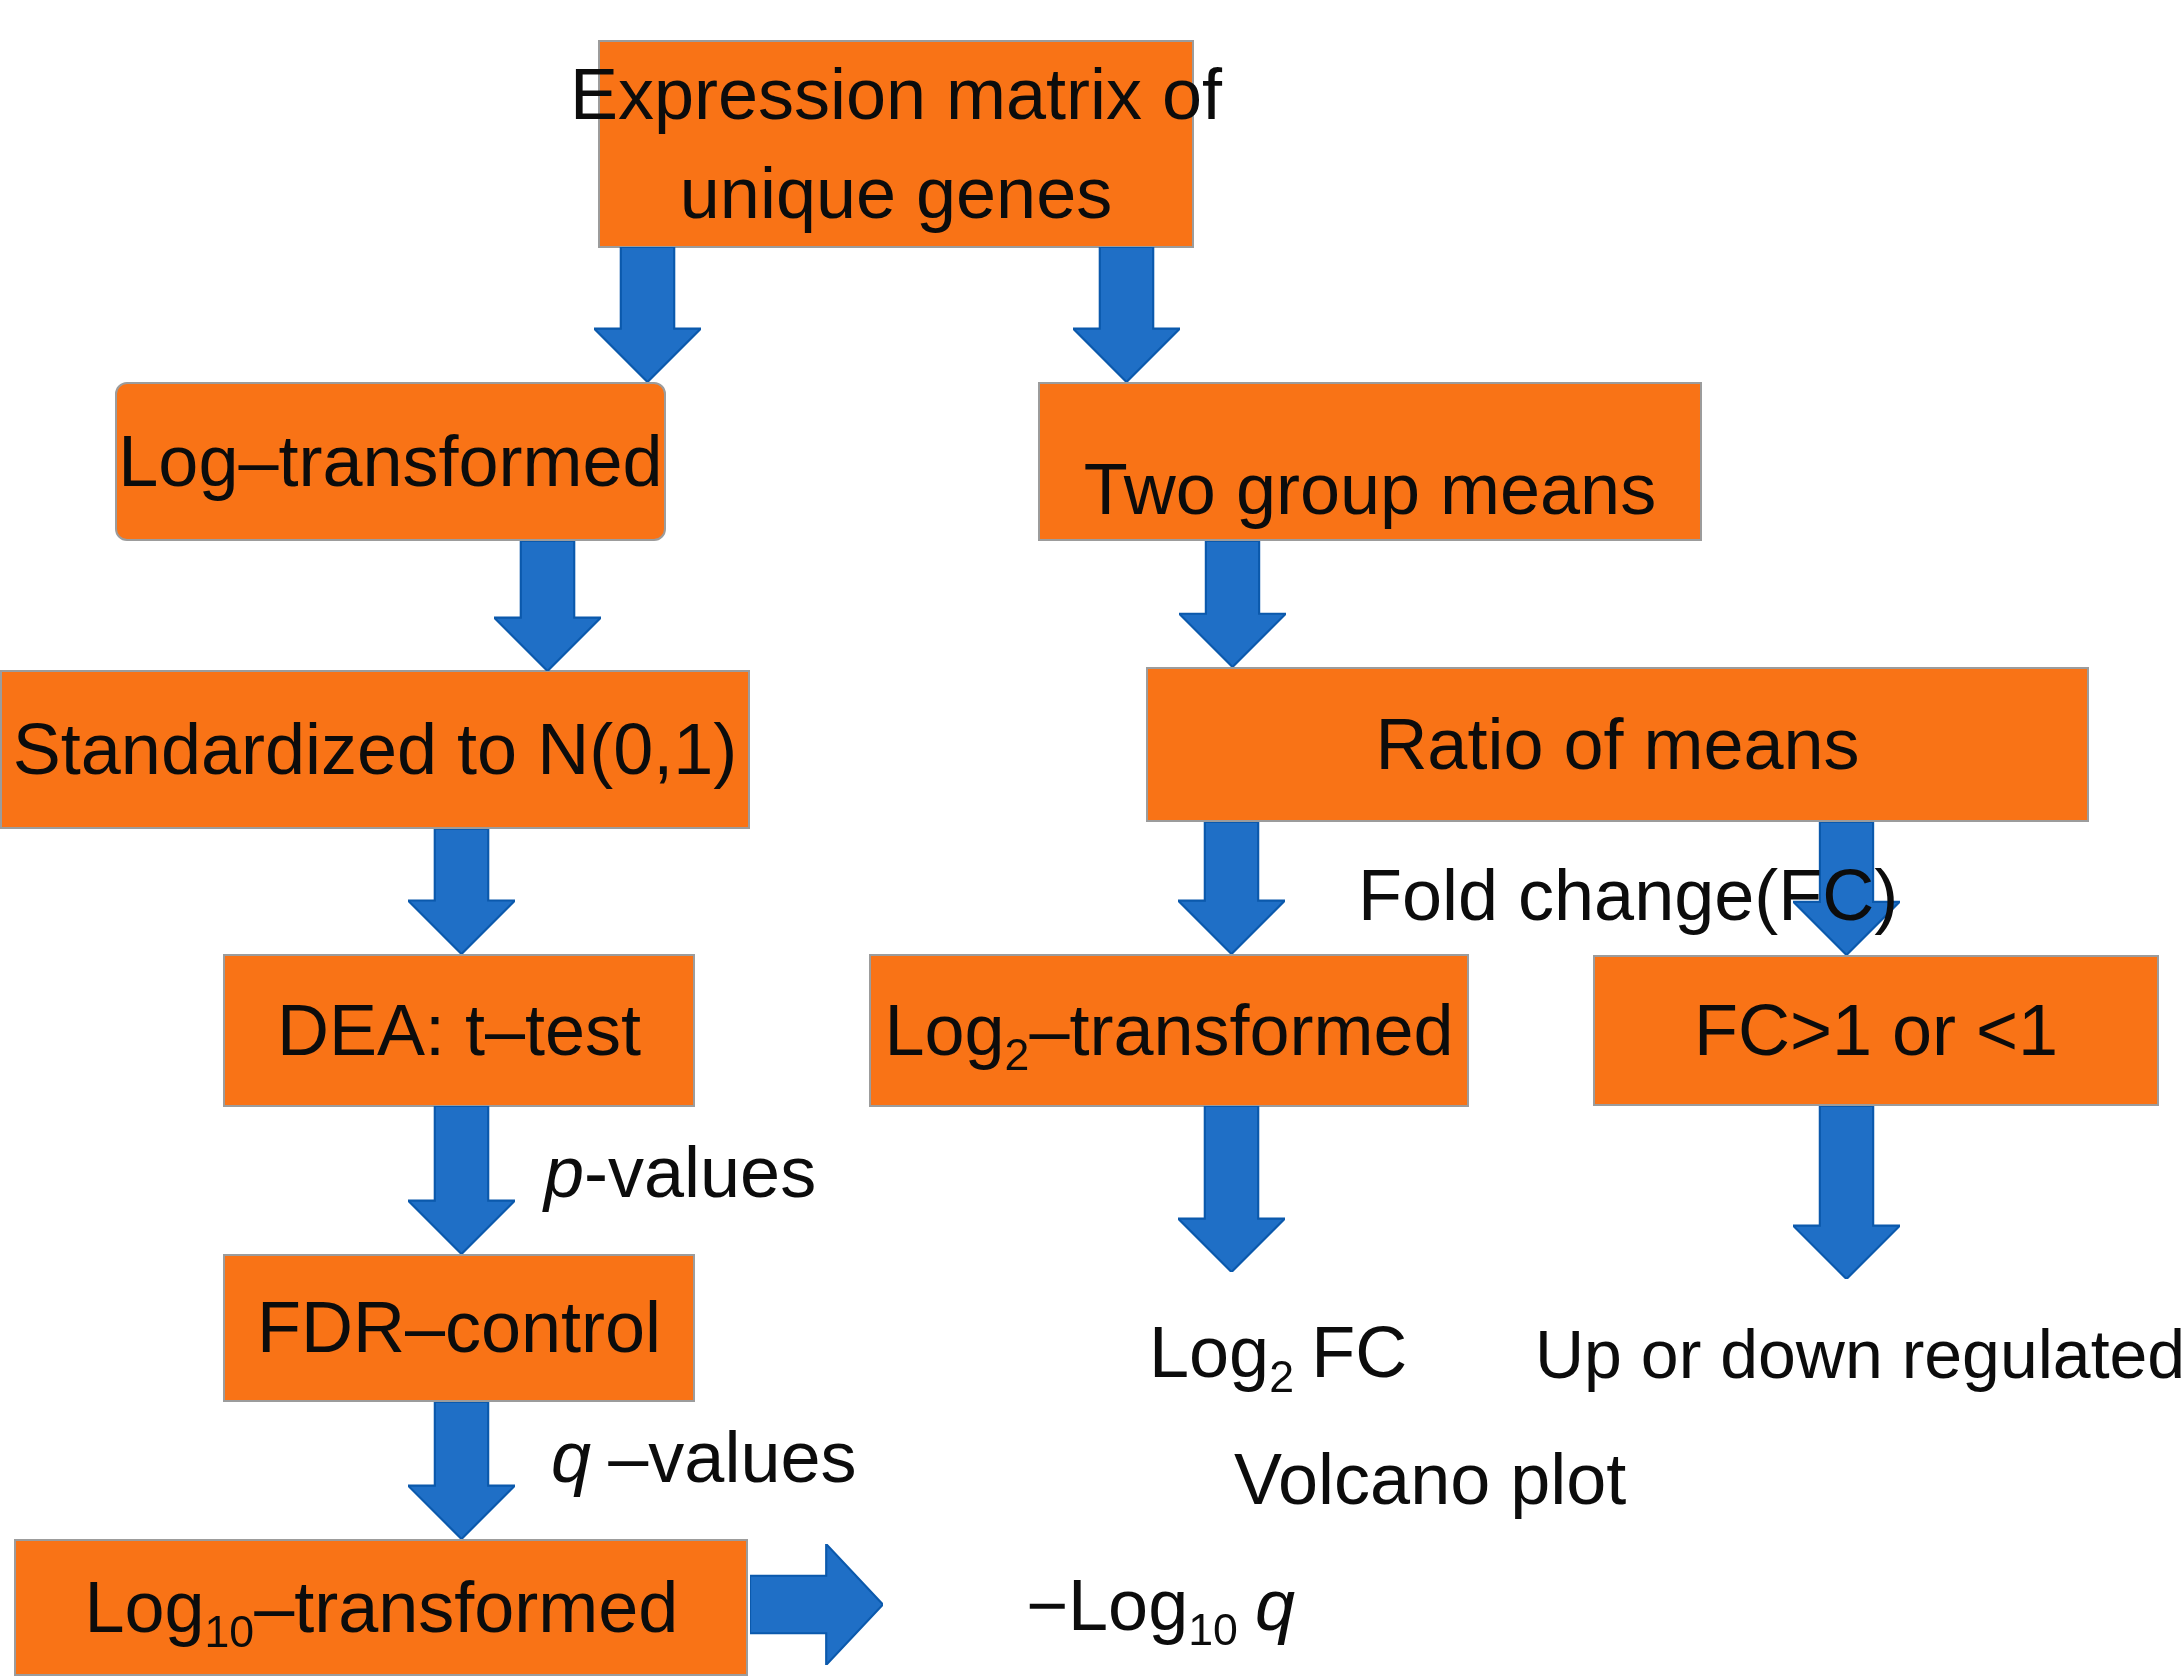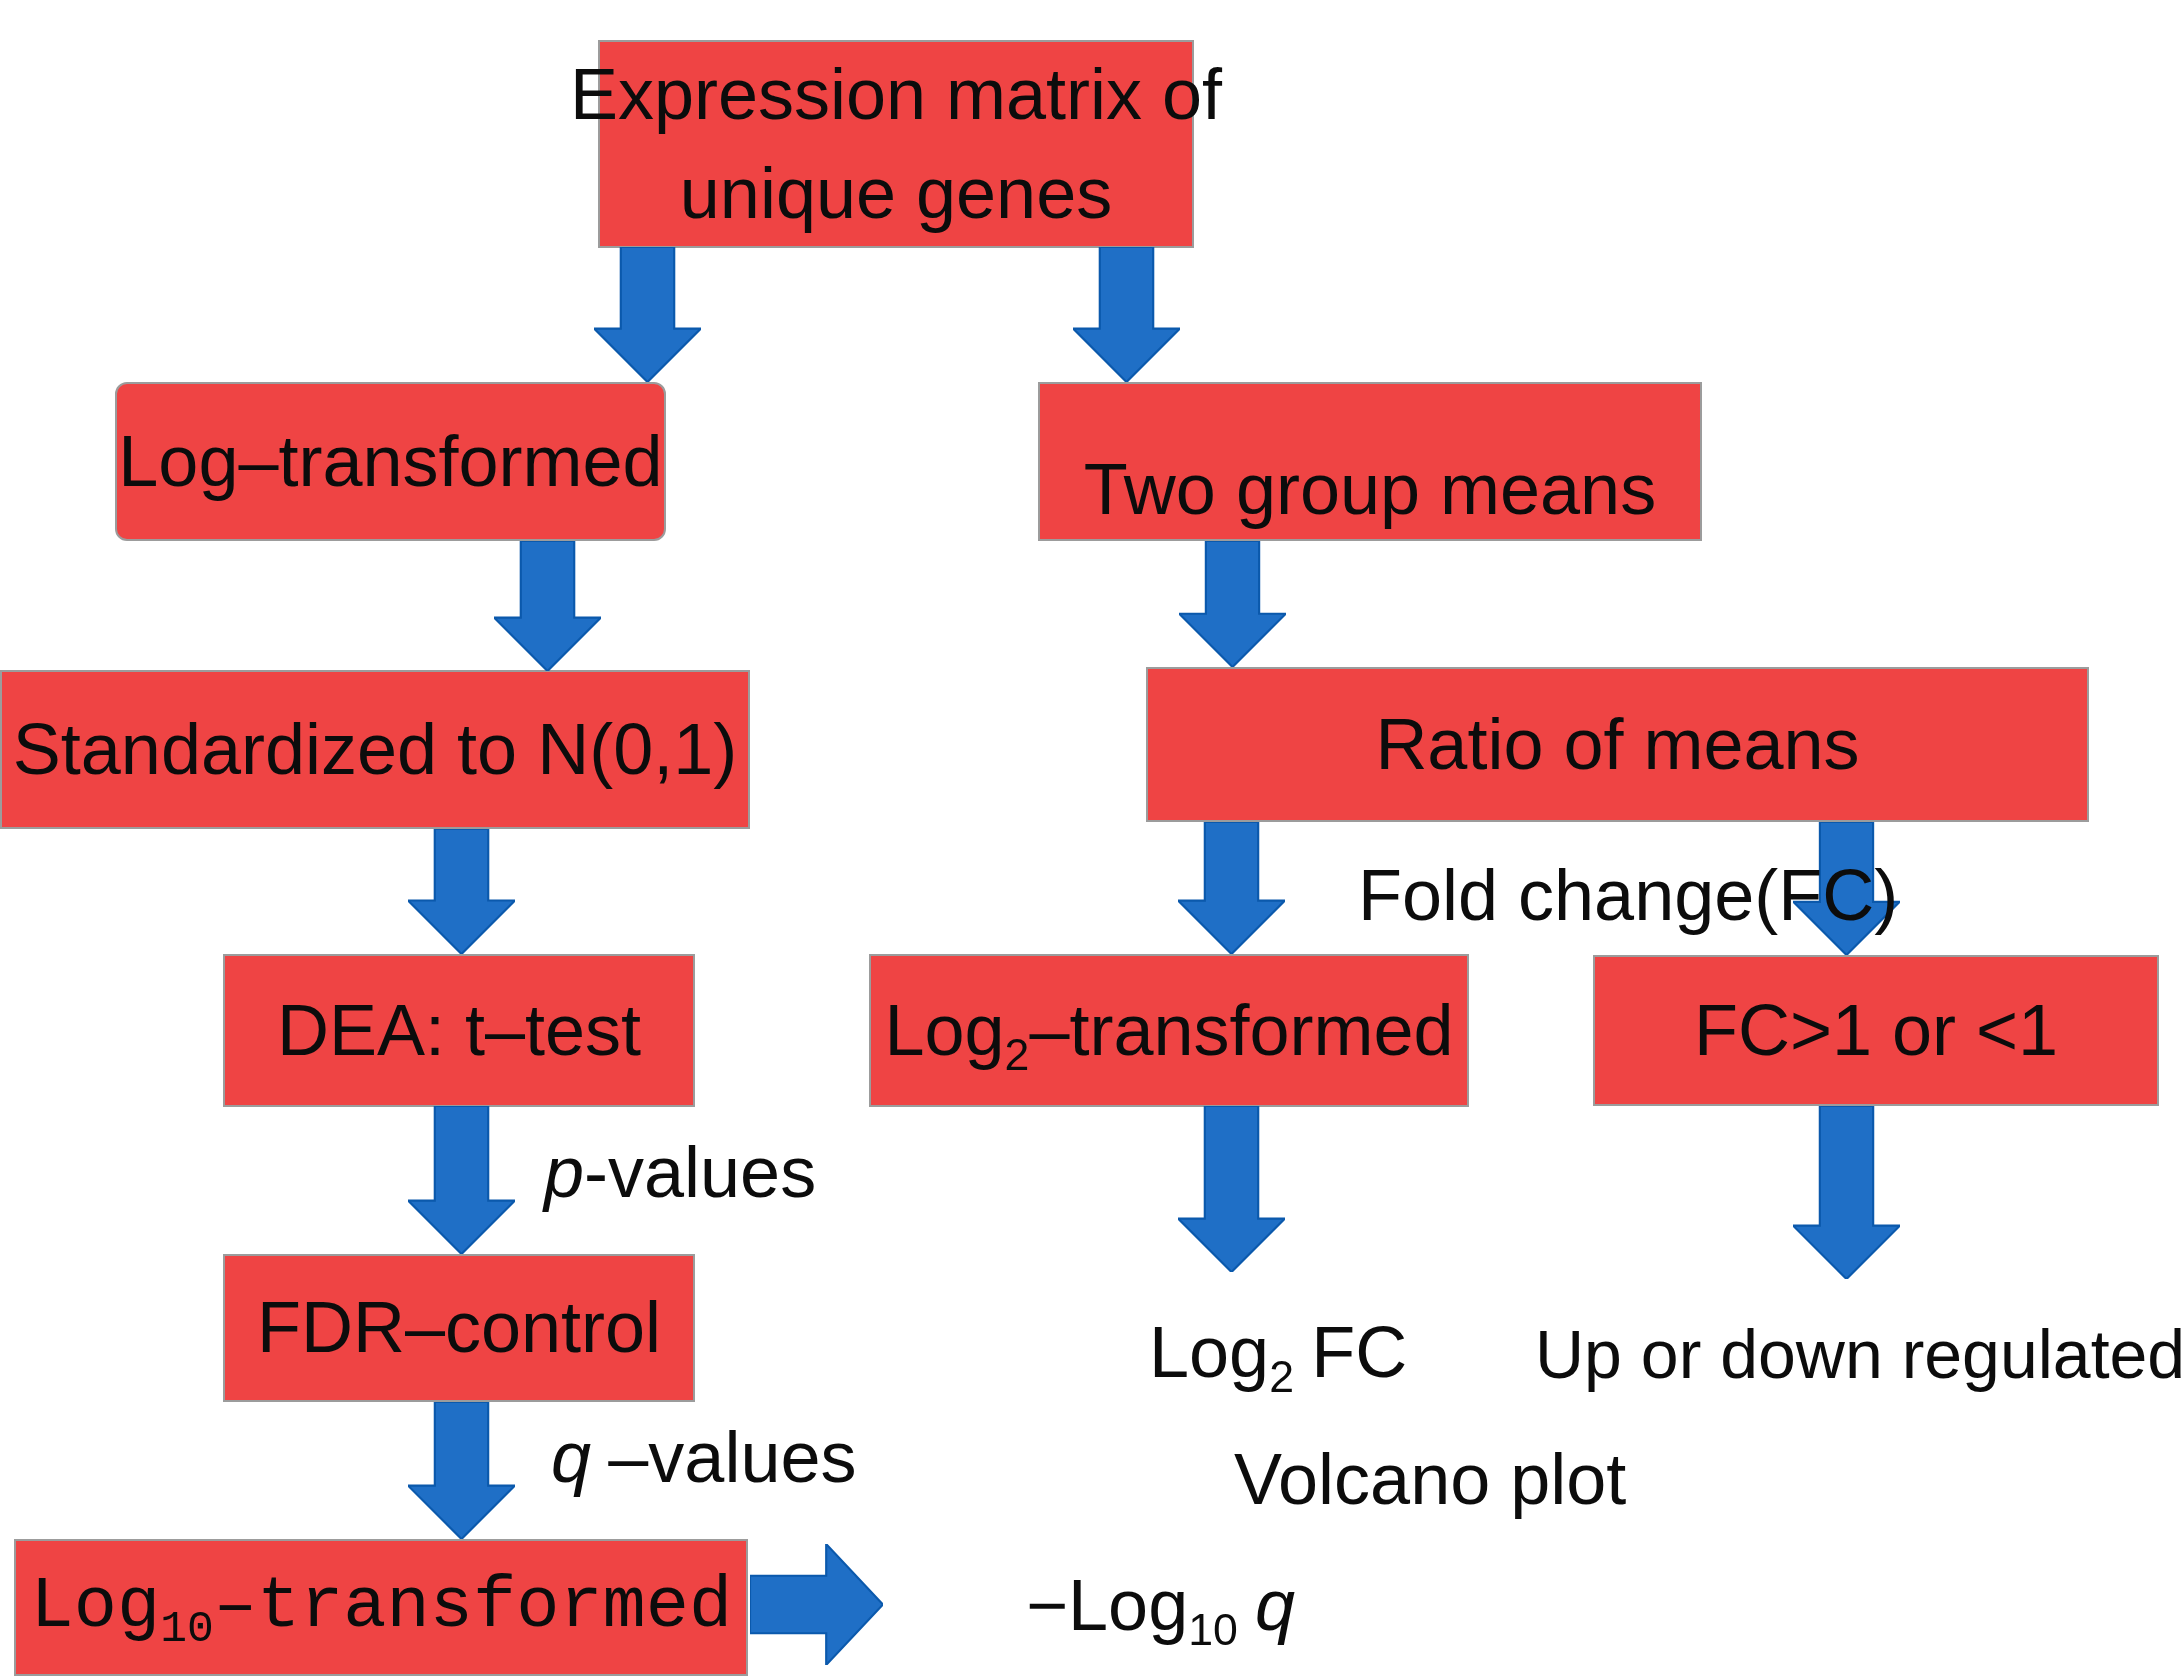--- a/index.html
+++ b/index.html
@@ -11,21 +11,21 @@
     position: relative;
     width: 2183px;
     height: 1680px;
     background: #ffffff;
     font-family: "Liberation Sans", sans-serif;
     color: #0c0c0c;
     overflow: hidden;
   }
   .box {
     position: absolute;
-    background: #ef4444;
+    background: #f97316;
     border: 2.2px solid #9c9c9c;
     box-sizing: border-box;
     display: flex;
     align-items: center;
     justify-content: center;
     text-align: center;
     font-size: 72px;
     line-height: 1.38;
     white-space: nowrap;
   }
@@ -89,21 +89,21 @@
   </div>
 
   <div class="box" style="left:1593px; top:955px; width:566px; height:151px;">
     <span>FC&gt;1 or &lt;1</span>
   </div>
 
   <div class="box" style="left:223px; top:1254px; width:472px; height:148px;">
     <span>FDR–control</span>
   </div>
 
-  <div class="box" style="left:14.4px; top:1539px; width:734px; height:137px;font-family:Liberation Mono, monospace;">
+  <div class="box" style="left:14.4px; top:1539px; width:734px; height:137px;">
     <span>
       <span>Log</span><sub>10</sub><span>–transformed</span>
     </span>
   </div>
 
   <svg class="arrow" style="left:594px; top:247px;" width="107" height="135" viewBox="0 0 148 187">
     <polygon points="37,0 111,0 111,113 148,113 74,187 0,113 37,113"></polygon>
   </svg>
 
   <svg class="arrow" style="left:1073px; top:247px;" width="107" height="135" viewBox="0 0 148 187">

